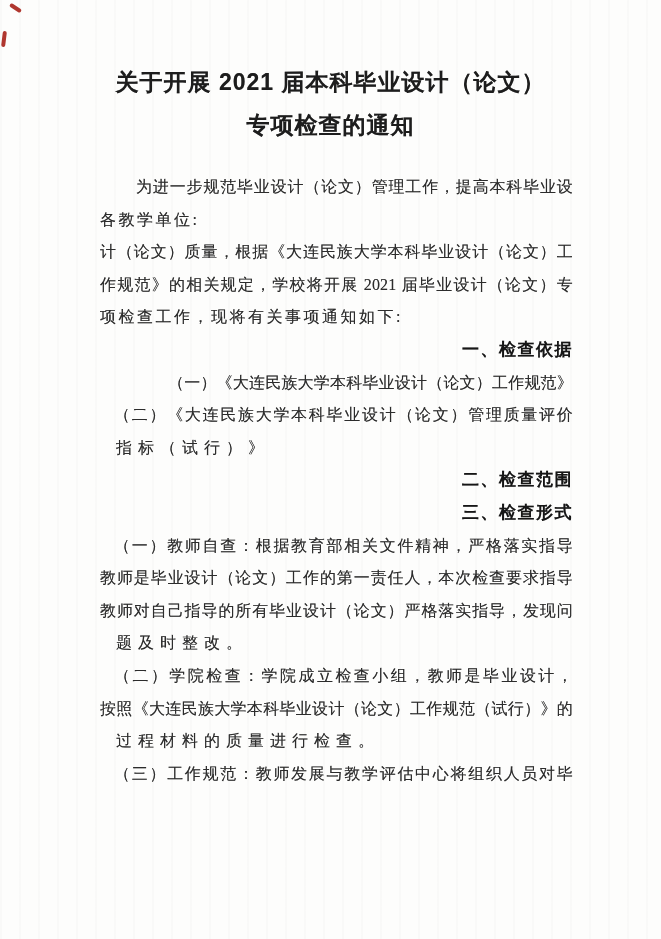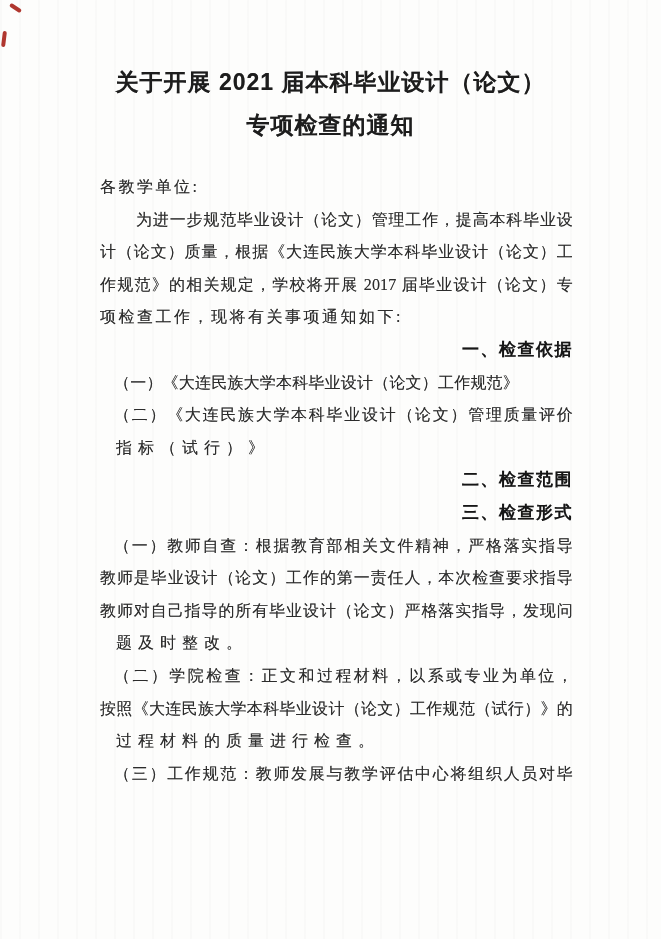--- a/index.html
+++ b/index.html
@@ -30,21 +30,21 @@
   
   #content{
     position:absolute;left:100px;top:171px;width:473px;
     font-size:16px;line-height:32.6px;color:#2c2c2c;
     text-shadow:0 0 0.4px rgba(44,44,44,.5);
   }
   .line{height:32.6px;overflow:hidden;white-space:normal;}
   .i0{text-indent:0;}
   .i1{text-indent:18px;}
   .i2{text-indent:36px;text-align:right;}
-  .ip{text-indent:14px;}
+  .ip{text-indent:14px;text-align:right;}
   .t0{letter-spacing:0.2px;}
   .t1{letter-spacing:2.5px;}
   .t2{letter-spacing:6px;margin-left:16px;}
   .h{
     font-family:"Liberation Sans", sans-serif;
     font-weight:bold;font-size:17px;color:#161616;letter-spacing:1.5px;
   }
   .j{text-align:justify;text-align-last:justify;text-justify:inter-character;}
 </style>
 </head>
@@ -53,33 +53,33 @@
 <div class="page">
   <div class="red-mark m1" style="background: rgb(176, 55, 47);"></div>
   <div class="red-mark m2" style="background: rgb(176, 55, 47);"></div>
 
   <h1 id="title">
     <span class="tl">关于开展 2021 届本科毕业设计（论文）</span>
     <span class="tl">专项检查的通知</span>
   </h1>
 
   <div id="content">
+      <div class="line i2 t0 j">为进一步规范毕业设计（论文）管理工作，提高本科毕业设</div>
       <div class="line i0 t1">各教学单位:</div>
-      <div class="line i2 t0 j">为进一步规范毕业设计（论文）管理工作，提高本科毕业设</div>
       <div class="line i0 t0 j">计（论文）质量，根据《大连民族大学本科毕业设计（论文）工</div>
-      <div class="line i0 t0 j">作规范》的相关规定，学校将开展 2017 届毕业设计（论文）专</div>
+      <div class="line i0 t0 j">作规范》的相关规定，学校将开展 2021 届毕业设计（论文）专</div>
       <div class="line i0 t1">项检查工作，现将有关事项通知如下:</div>
       <div class="line i2 t0 h">一、检查依据</div>
       <div class="line ip t0">（一）《大连民族大学本科毕业设计（论文）工作规范》</div>
       <div class="line ip t0 j">（二）《大连民族大学本科毕业设计（论文）管理质量评价</div>
       <div class="line i0 t2">指标（试行）》</div>
       <div class="line i2 t0 h">二、检查范围</div>
       <div class="line i2 t0 h">三、检查形式</div>
       <div class="line ip t0 j">（一）教师自查：根据教育部相关文件精神，严格落实指导</div>
       <div class="line i0 t0 j">教师是毕业设计（论文）工作的第一责任人，本次检查要求指导</div>
       <div class="line i0 t0 j">教师对自己指导的所有毕业设计（论文）严格落实指导，发现问</div>
       <div class="line i0 t2">题及时整改。</div>
-      <div class="line ip t0 j">（二）学院检查：正文和过程材料，以系或专业为单位，</div>
+      <div class="line ip t0 j">（二）学院检查：学院成立检查小组，教师是毕业设计，</div>
       <div class="line i0 t0 j">按照《大连民族大学本科毕业设计（论文）工作规范（试行）》的</div>
       <div class="line i0 t2">过程材料的质量进行检查。</div>
       <div class="line ip t0 j">（三）工作规范：教师发展与教学评估中心将组织人员对毕</div>
     </div>
 </div>
 
 </body></html>

